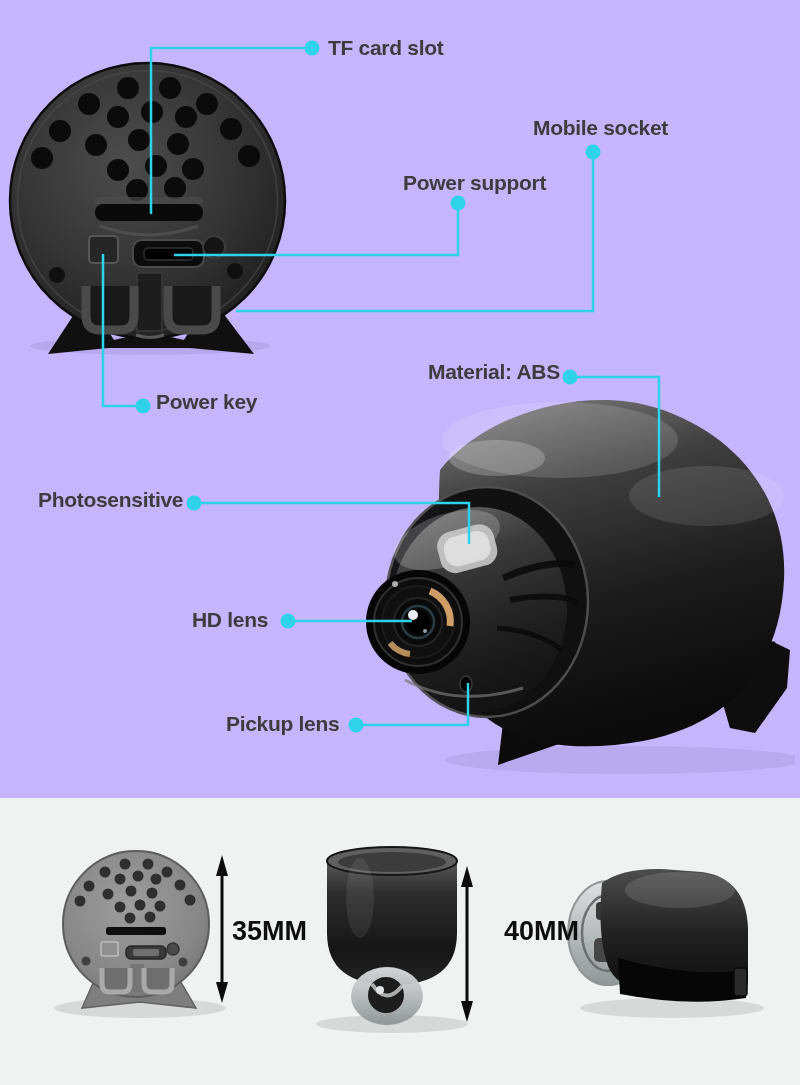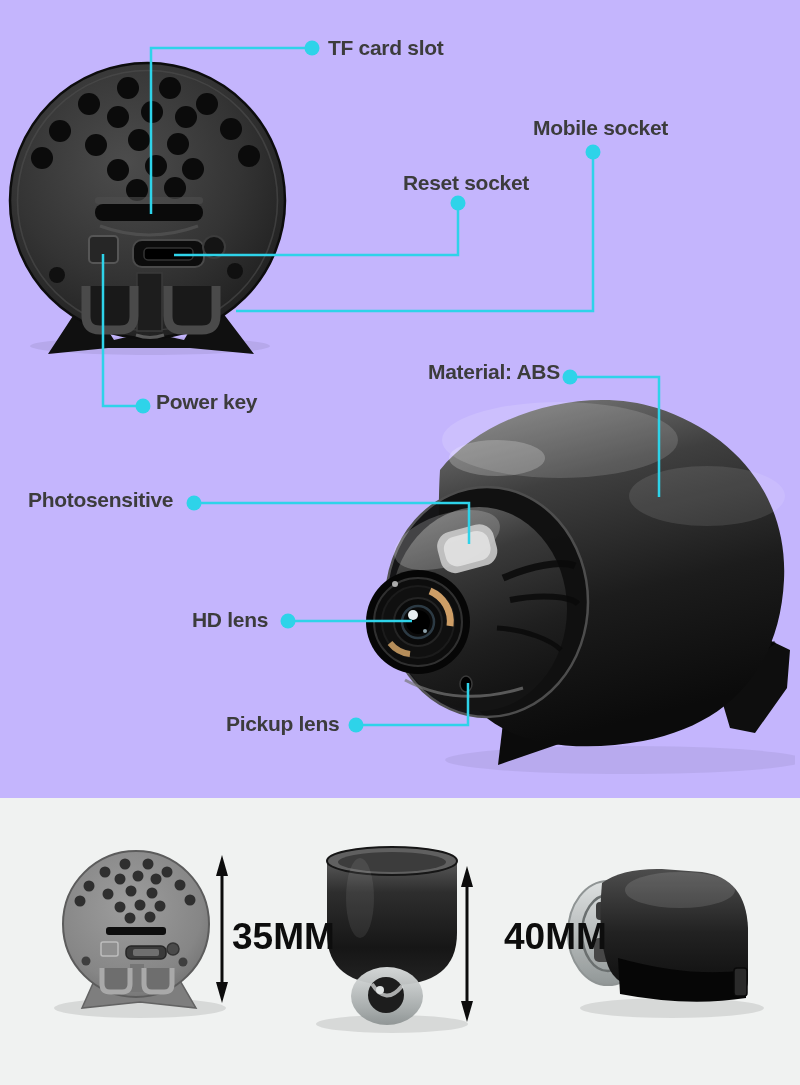--- a/index.html
+++ b/index.html
@@ -5,21 +5,21 @@
   html,body{margin:0;padding:0;background:#fff;}
   #stage{
     position:relative;width:800px;height:1085px;overflow:hidden;
     background:#c4b5fd;font-family:"Liberation Sans",sans-serif;
   }
   .callout-label{
     position:absolute;font-weight:700;font-size:21px;line-height:1.05;
     letter-spacing:-0.3px;color:var(--label-color,#3c3c3c);white-space:nowrap;
   }
   .dim-label{
-    position:absolute;font-weight:700;font-size:37px;line-height:1.1;
+    position:absolute;font-weight:700;font-size:27px;line-height:1.1;
     color:var(--dimension-color,#0d0d0d);white-space:nowrap;
   }
   .photo{position:absolute;}
   #size-panel{
     position:absolute;left:0;top:798px;width:800px;height:287px;
     background:var(--panel-background,#f0f2f1);
   }
   #callout-overlay{
     position:absolute;left:0;top:0;width:800px;height:1085px;
     pointer-events:none;z-index:30;
@@ -258,24 +258,24 @@
                  Q748,198 730,197 L642,191 Q616,188 608,168 Q597,138 602,85 Z" fill="url(#gSide)"></path>
         <ellipse cx="680" cy="92" rx="55" ry="18" fill="#ffffff" opacity="0.12"></ellipse>
         <path d="M618,160 Q690,180 746,172 L746,200 Q688,209 620,196 Z" fill="#060606"></path>
         <rect x="734" y="170" width="13" height="28" rx="3" fill="#2a2a2a" stroke="#0a0a0a" stroke-width="1.5"></rect>
       </g>
     </svg>
   </div>
 
   <div class="callout-label" style="left:328px;top:37px">TF card slot</div>
   <div class="callout-label" style="left:533px;top:117px">Mobile socket</div>
-  <div class="callout-label" style="left:403px;top:172px">Reset socket</div>
+  <div class="callout-label" style="left:403px;top:172px">Power support</div>
   <div class="callout-label" style="left:428px;top:361px">Material: ABS</div>
   <div class="callout-label" style="left:156px;top:391px">Power key</div>
-  <div class="callout-label" style="left:28px;top:489px">Photosensitive</div>
+  <div class="callout-label" style="left:38px;top:489px">Photosensitive</div>
   <div class="callout-label" style="left:192px;top:609px">HD lens</div>
   <div class="callout-label" style="left:226px;top:713px">Pickup lens</div>
 
   <div class="dim-label" style="left:232px;top:917px">35MM</div>
   <div class="dim-label" style="left:504px;top:917px">40MM</div>
 
   <svg id="callout-overlay" viewBox="0 0 800 1085">
     <polyline class="callout-line" points="305,48 151,48 151,214"></polyline>
     <polyline class="callout-line" points="458,209 458,255 174,255"></polyline>
     <polyline class="callout-line" points="593,158 593,311 236,311"></polyline>

